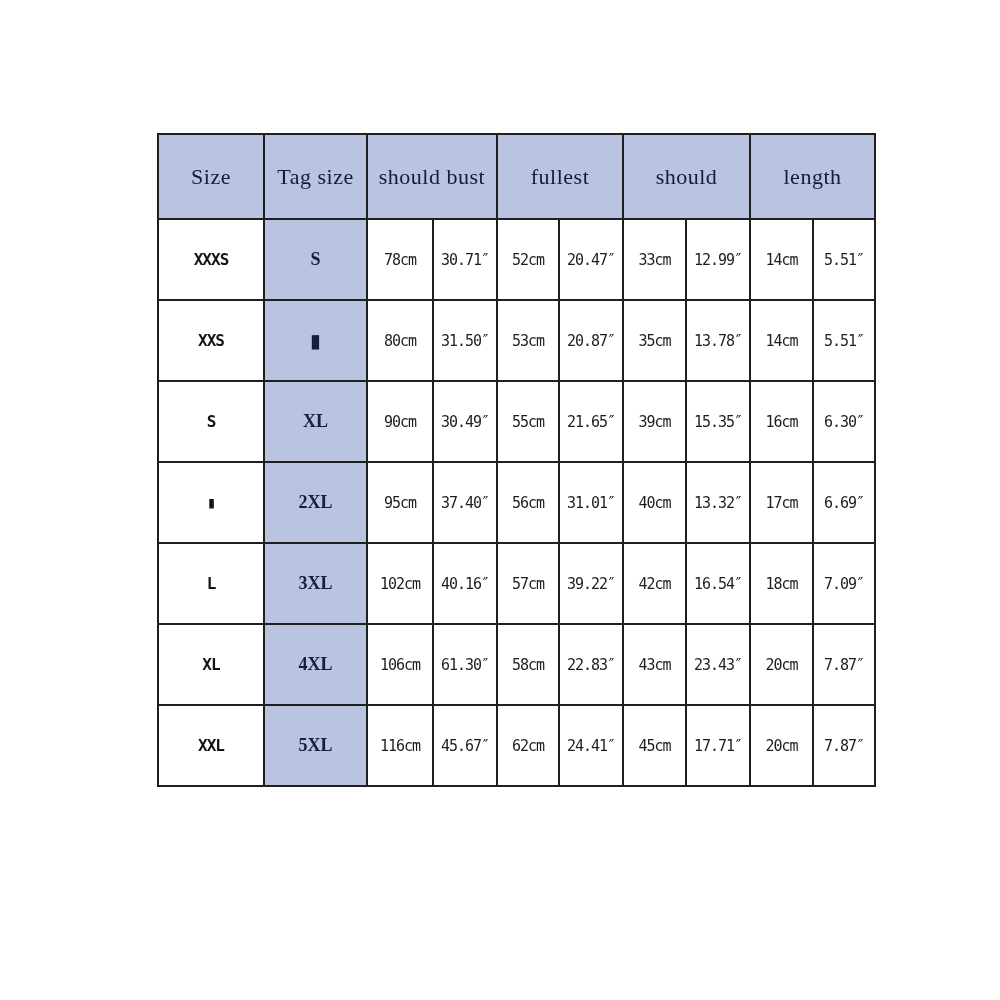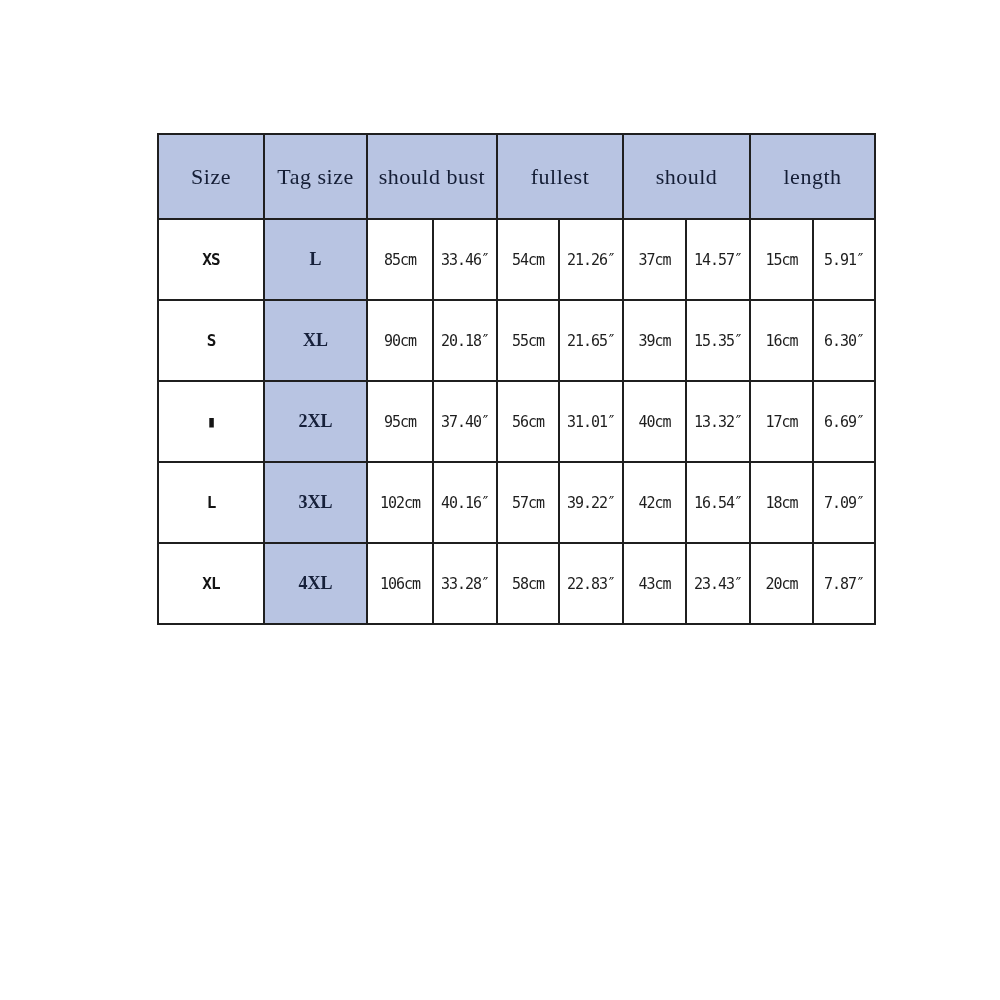--- a/index.html
+++ b/index.html
@@ -83,36 +83,48 @@
         <th class="hdr">Size</th>
         <th class="hdr">Tag size</th>
         <th class="hdr" colspan="2">should bust</th>
         <th class="hdr" colspan="2">fullest</th>
         <th class="hdr" colspan="2">should</th>
         <th class="hdr" colspan="2">length</th>
       </tr>
     </thead>
     <tbody>
       <tr>
-        <td class="size">XS</td>
-        <td class="tag">L</td>
-        <td class="num">85cm</td>
-        <td class="num">33.46″</td>
-        <td class="num">54cm</td>
-        <td class="num">21.26″</td>
-        <td class="num">37cm</td>
-        <td class="num">14.57″</td>
-        <td class="num">15cm</td>
-        <td class="num">5.91″</td>
+        <td class="size">XXXS</td>
+        <td class="tag">S</td>
+        <td class="num">78cm</td>
+        <td class="num">30.71″</td>
+        <td class="num">52cm</td>
+        <td class="num">20.47″</td>
+        <td class="num">33cm</td>
+        <td class="num">12.99″</td>
+        <td class="num">14cm</td>
+        <td class="num">5.51″</td>
+      </tr>
+      <tr>
+        <td class="size">XXS</td>
+        <td class="tag">▮</td>
+        <td class="num">80cm</td>
+        <td class="num">31.50″</td>
+        <td class="num">53cm</td>
+        <td class="num">20.87″</td>
+        <td class="num">35cm</td>
+        <td class="num">13.78″</td>
+        <td class="num">14cm</td>
+        <td class="num">5.51″</td>
       </tr>
       <tr>
         <td class="size">S</td>
         <td class="tag">XL</td>
         <td class="num">90cm</td>
-        <td class="num">20.18″</td>
+        <td class="num">30.49″</td>
         <td class="num">55cm</td>
         <td class="num">21.65″</td>
         <td class="num">39cm</td>
         <td class="num">15.35″</td>
         <td class="num">16cm</td>
         <td class="num">6.30″</td>
       </tr>
       <tr>
         <td class="size">▮</td>
         <td class="tag">2XL</td>
@@ -134,23 +146,35 @@
         <td class="num">39.22″</td>
         <td class="num">42cm</td>
         <td class="num">16.54″</td>
         <td class="num">18cm</td>
         <td class="num">7.09″</td>
       </tr>
       <tr>
         <td class="size">XL</td>
         <td class="tag">4XL</td>
         <td class="num">106cm</td>
-        <td class="num">33.28″</td>
+        <td class="num">61.30″</td>
         <td class="num">58cm</td>
         <td class="num">22.83″</td>
         <td class="num">43cm</td>
         <td class="num">23.43″</td>
+        <td class="num">20cm</td>
+        <td class="num">7.87″</td>
+      </tr>
+      <tr>
+        <td class="size">XXL</td>
+        <td class="tag">5XL</td>
+        <td class="num">116cm</td>
+        <td class="num">45.67″</td>
+        <td class="num">62cm</td>
+        <td class="num">24.41″</td>
+        <td class="num">45cm</td>
+        <td class="num">17.71″</td>
         <td class="num">20cm</td>
         <td class="num">7.87″</td>
       </tr>
     </tbody>
   </table>
 </div>
 
 </body></html>

